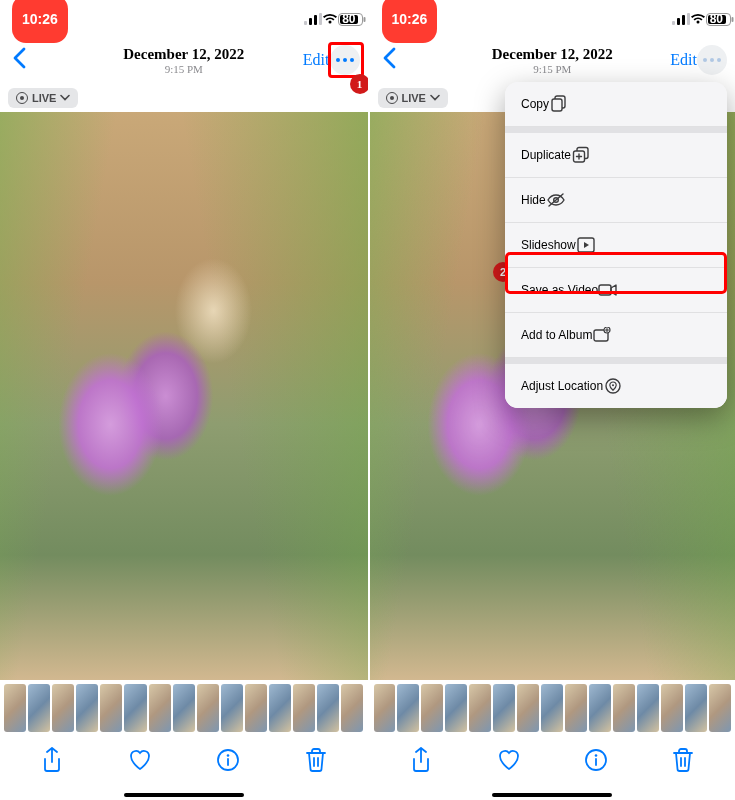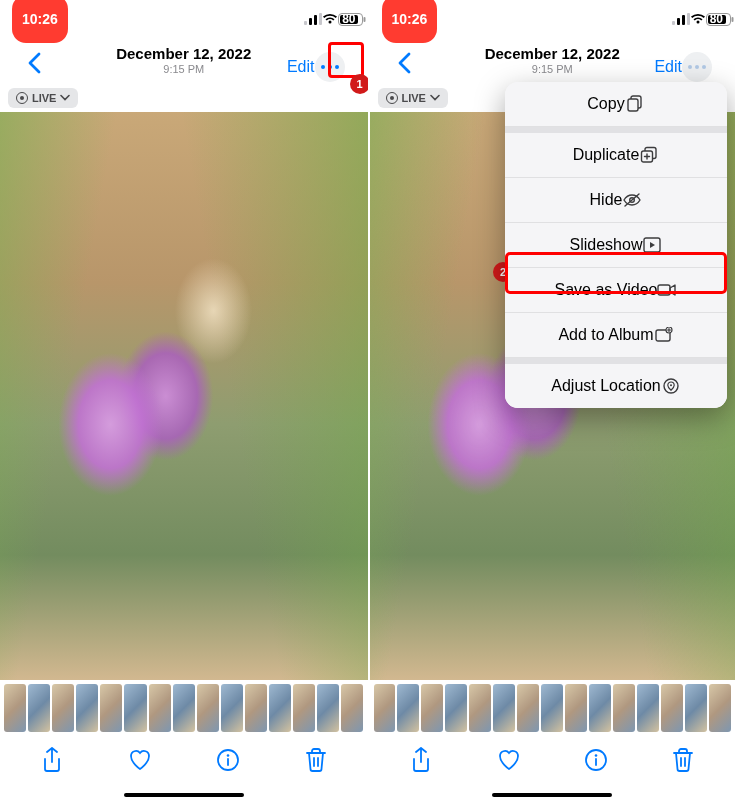--- a/index.html
+++ b/index.html
@@ -40,23 +40,24 @@
     font-size: 14px;
     font-weight: 600;
   }
   .status-right { display: flex; align-items: center; }
   .status-right svg { display: block; }
 
   
   .navbar {
     height: 44px;
     display: flex;
-    align-items: flex-end;
-    position: relative;
-    padding: 0 23px;
+    align-items: center;
+    position: relative;
+    padding: 0 8px;
+    font-family: Liberation Serif, serif;
   }
   .back { color: #007aff; padding: 4px; }
   .nav-center {
     position: absolute;
     left: 50%;
     top: 50%;
     transform: translate(-50%, -50%);
     text-align: center;
     line-height: 1.1;
   }
@@ -178,23 +179,23 @@
     width: 222px;
     background: #f5f5f7;
     border-radius: 13px;
     box-shadow: 0 10px 30px rgba(0,0,0,.35);
     overflow: hidden;
     z-index: 5;
   }
   .menu-item {
     display:flex;
     align-items:center;
-    justify-content: center;
+    justify-content: flex-start;
     padding: 12px 16px;
-    font-size: 16px;
+    font-size: 12px;
     color: #000;
     background:#f5f5f7;
     border-bottom: 1px solid #e0e0e2;
   }
   .menu-group-sep { height:6px; background:#e1e1e4; border-bottom:none; }
   .menu-item:last-child { border-bottom:none; }
   .menu-icon { width:20px; height:20px; color:#3c3c3e; display:flex;align-items:center;justify-content:center;}
 
   .ann-rect {
     position:absolute;

